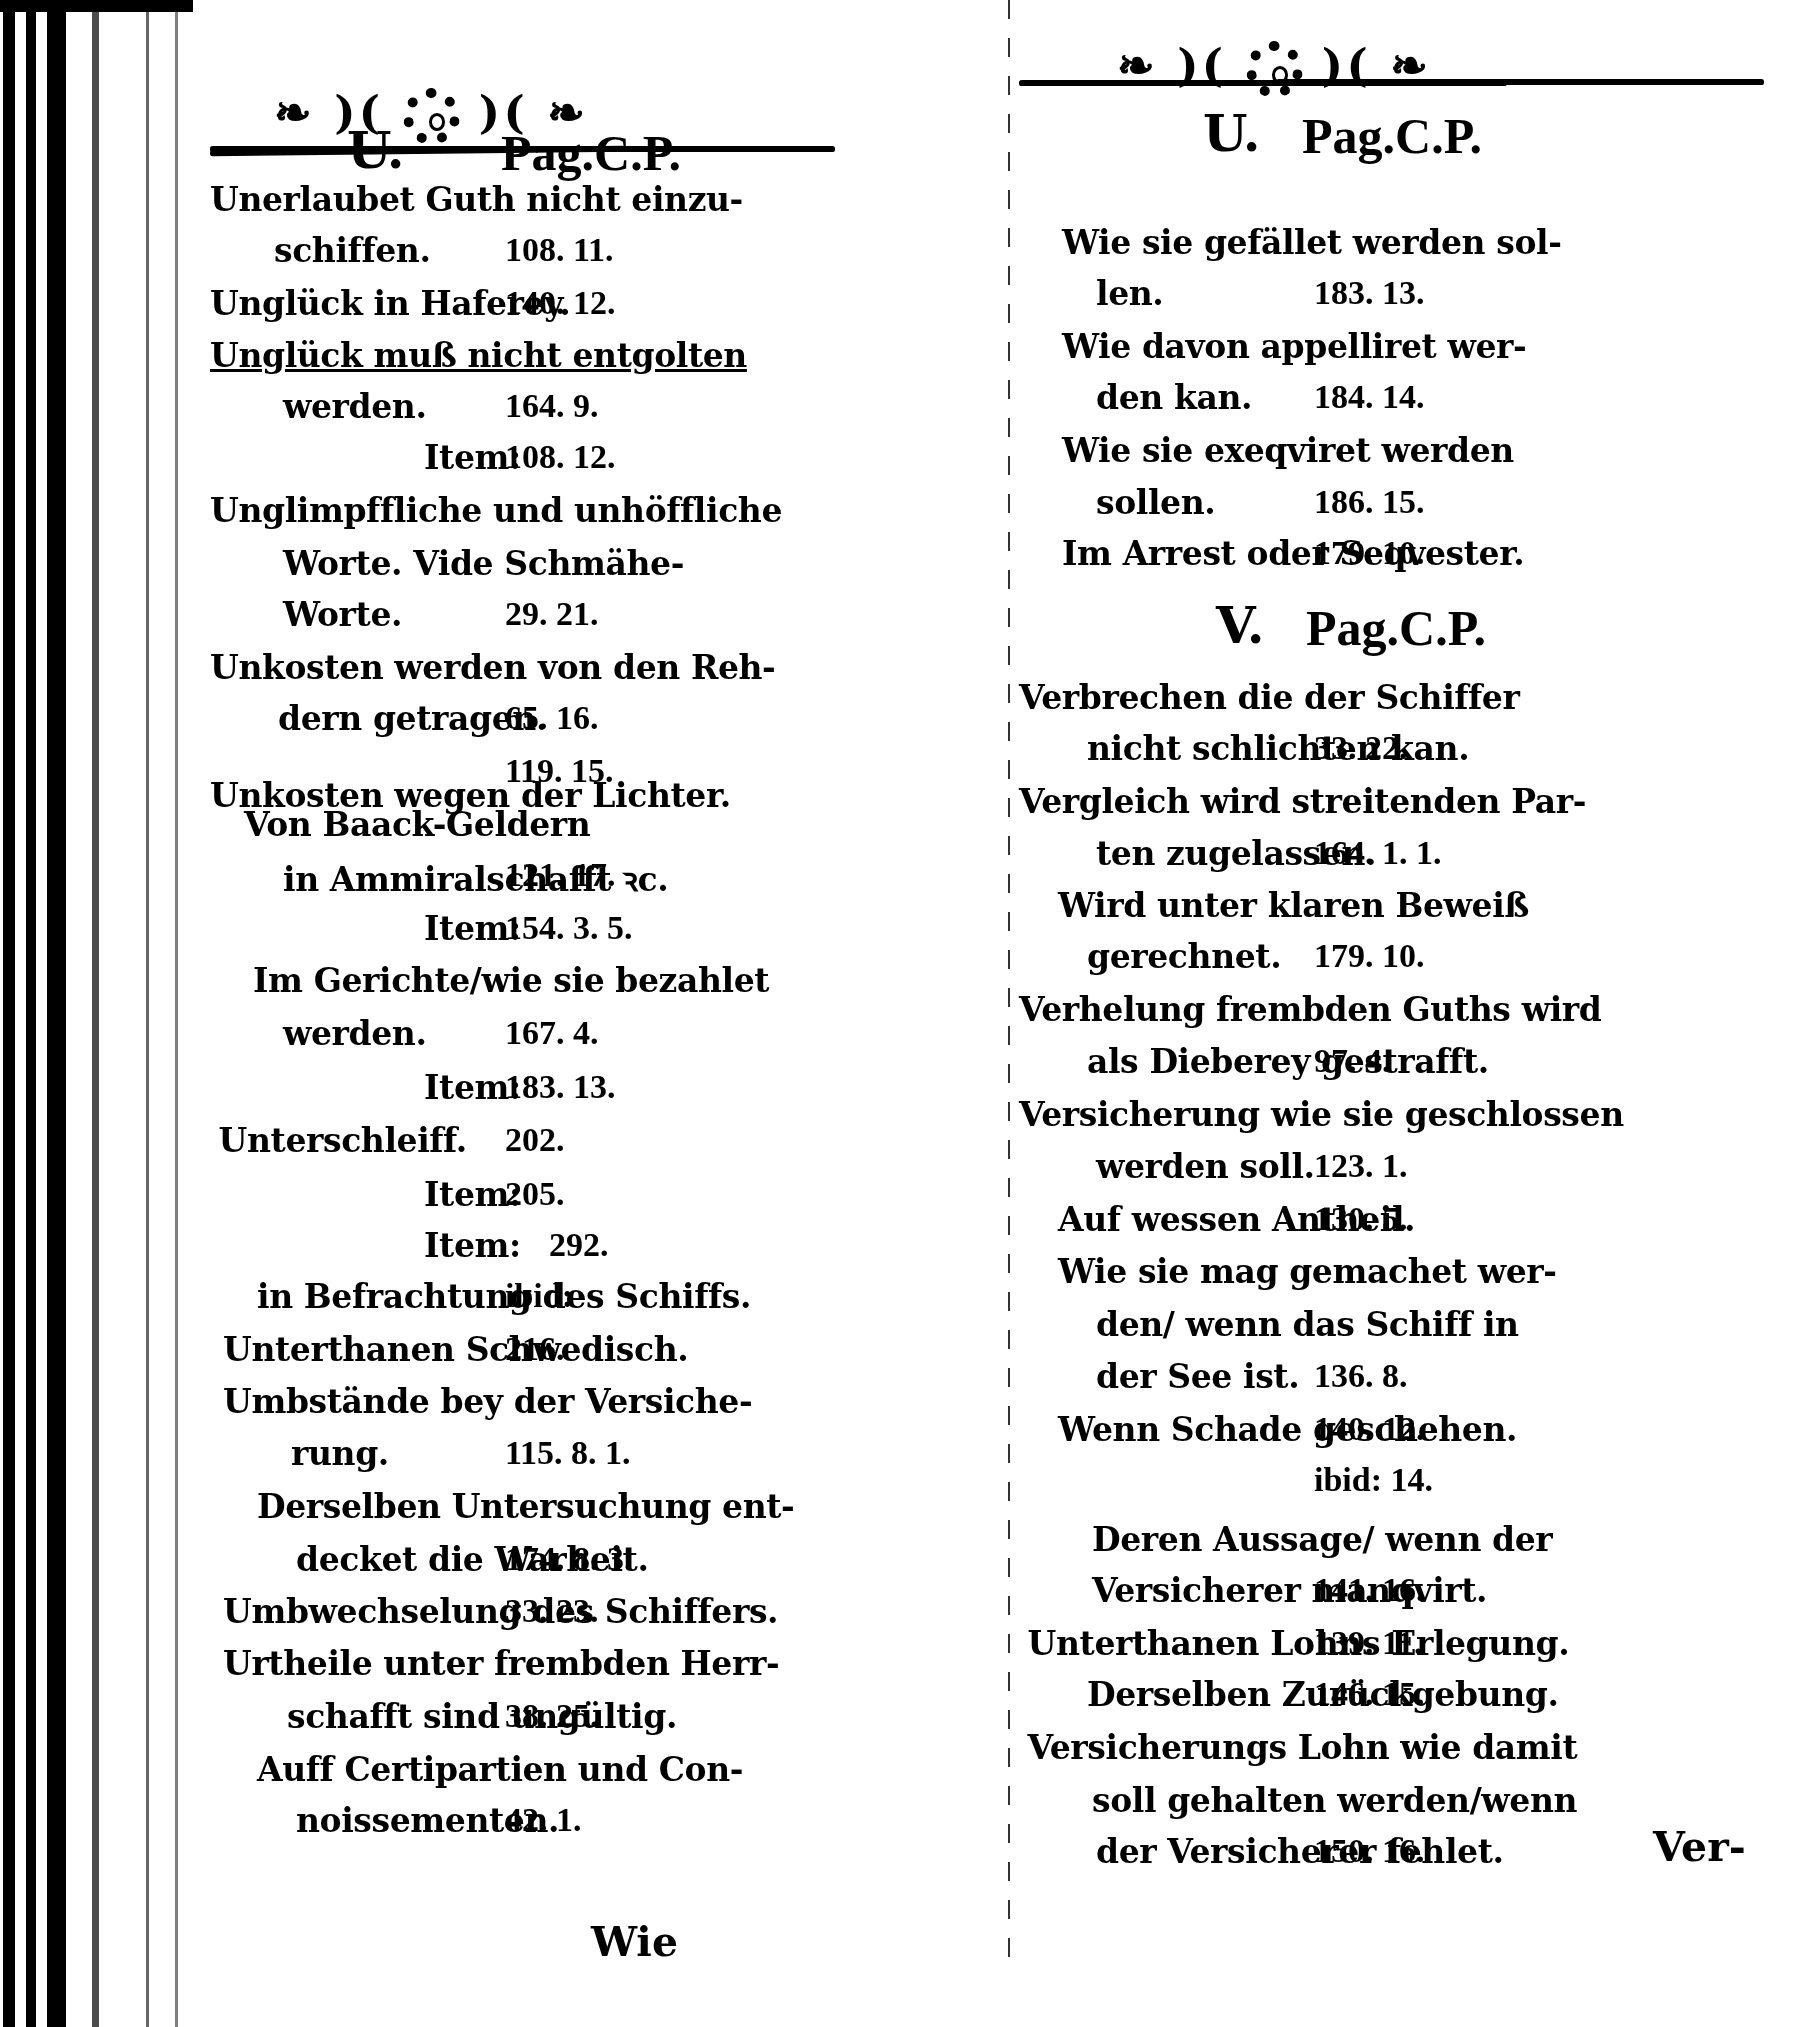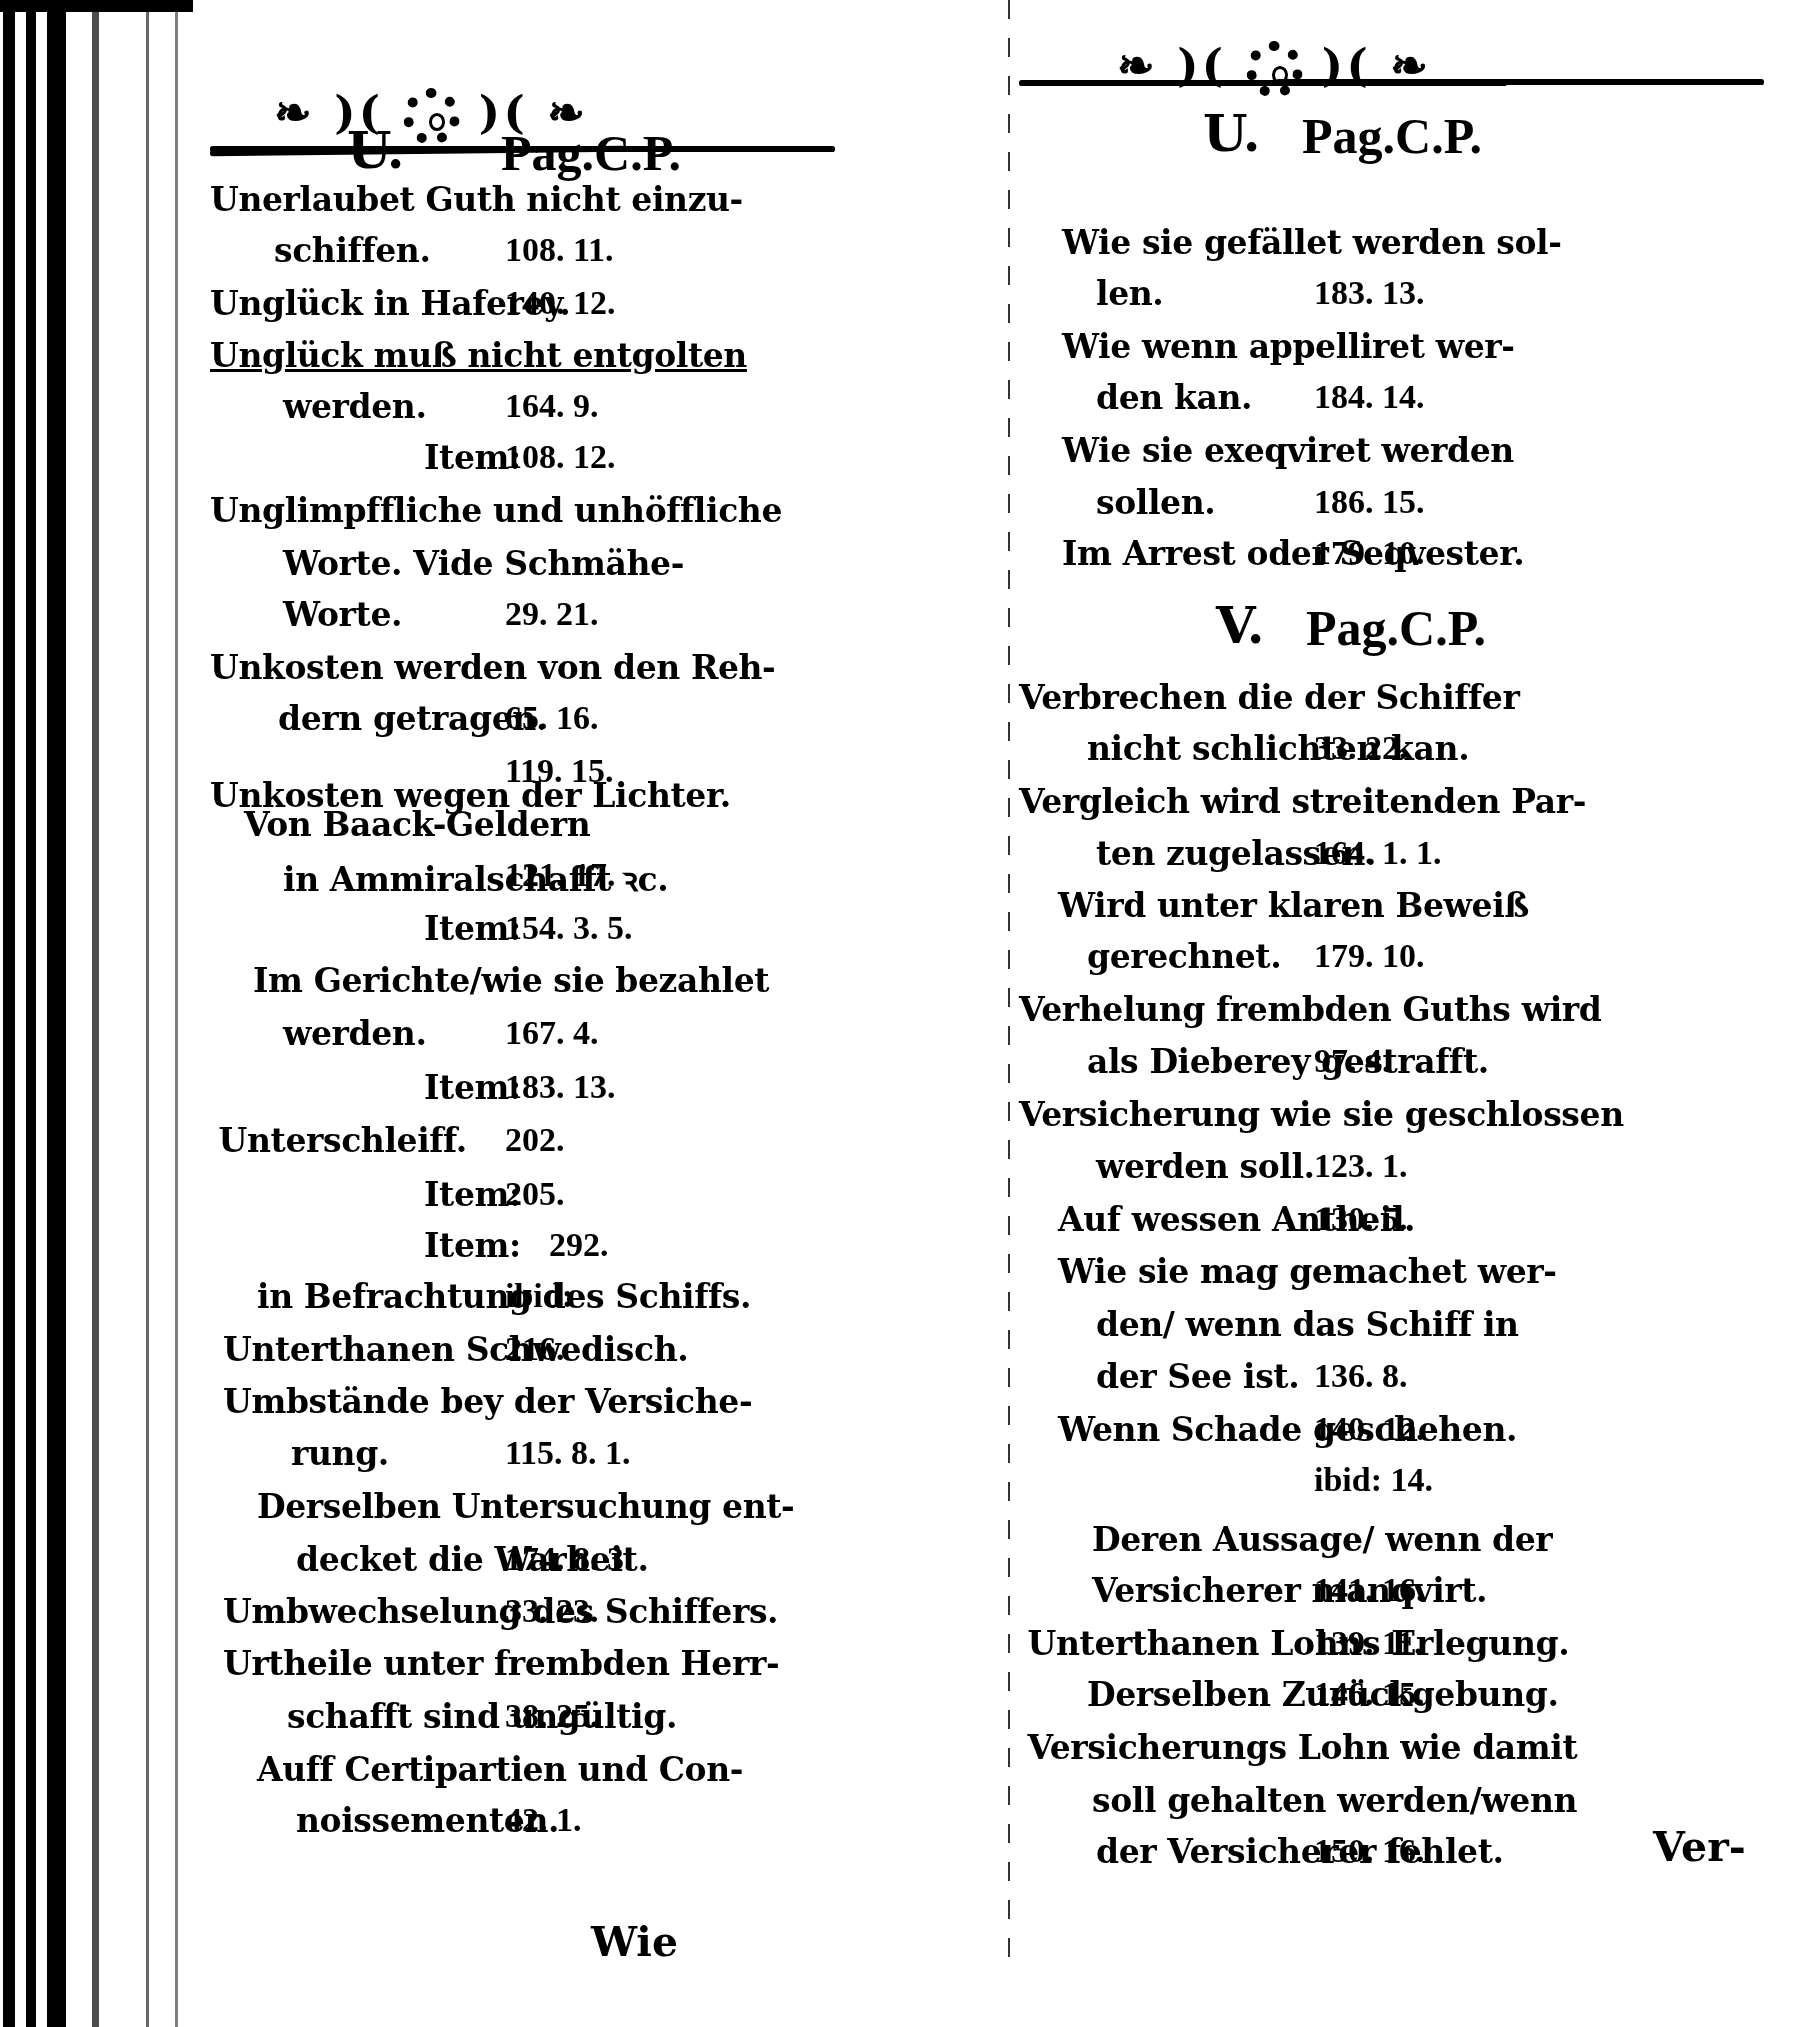--- a/index.html
+++ b/index.html
@@ -116,21 +116,21 @@
     <span>❧ )(</span> <span class="rose"></span> <span>)( ❧</span>
   </div>
   <div class="rule" style="left:0;top:80px;width:488px"></div>
   <div class="rule" style="left:257px;top:79px;width:488px"></div>
   <div class="letter" style="left:184px;top:103px">U.</div>
   <div class="pagcp" style="left:283px;top:107px;font-weight:bold">Pag.C.P.</div>
   <div id="right-entries-1">
       <div class="line" style="left: 43px; top: 223px;">Wie sie gefället werden sol-</div>
       <div class="line" style="left: 77px; top: 274px;">len.</div>
       <div class="num" style="left: 295px; top: 274px;">183. 13.</div>
-      <div class="line" style="left: 43px; top: 327px;">Wie wenn appelliret wer-</div>
+      <div class="line" style="left: 43px; top: 327px;">Wie davon appelliret wer-</div>
       <div class="line" style="left: 77px; top: 378px;">den kan.</div>
       <div class="num" style="left: 295px; top: 378px;">184. 14.</div>
       <div class="line" style="left: 43px; top: 431px;">Wie sie exeqviret werden</div>
       <div class="line" style="left: 77px; top: 483px;">sollen.</div>
       <div class="num" style="left: 295px; top: 483px;">186. 15.</div>
       <div class="line" style="left: 43px; top: 534px;">Im Arrest oder Seqvester.</div>
       <div class="num" style="left: 295px; top: 534px;">179. 10.</div>
     </div>
   <div class="letter" style="left:197px;top:595px">V.</div>
   <div class="pagcp" style="left:287px;top:599px;font-weight:bold">Pag.C.P.</div>

